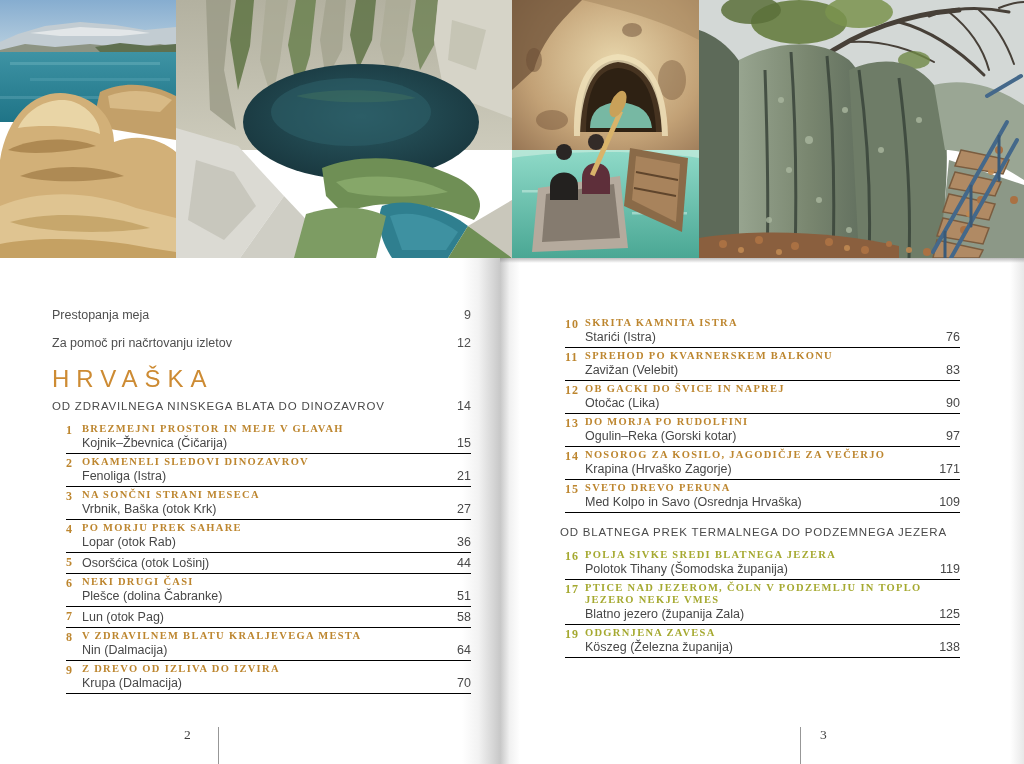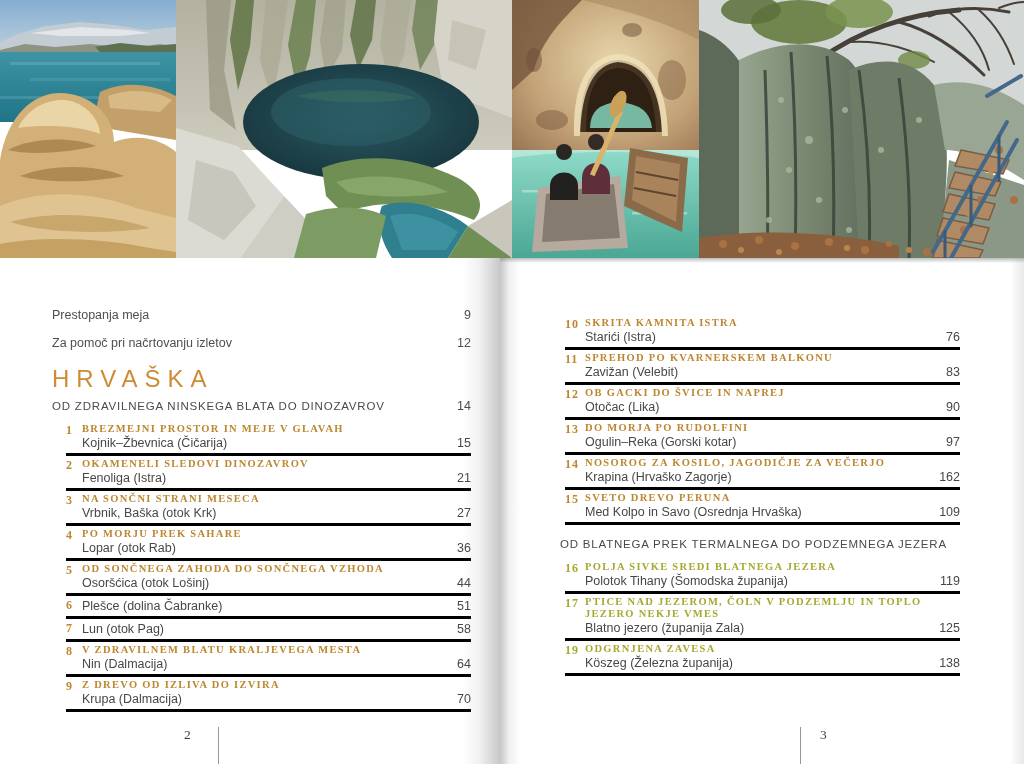--- a/index.html
+++ b/index.html
@@ -32,21 +32,21 @@
   .section-title{margin:0;font-size:24px;line-height:30px;font-weight:400;letter-spacing:7px;}
   .croatia .section-title{color:#cd8b33;}
   .hungary .section-title{color:#a9ad32;}
   .section-subrow{display:flex;justify-content:space-between;align-items:flex-start;
     margin-top:5px;font-size:11.5px;letter-spacing:0.8px;color:#4a4a4a;line-height:14px;}
   .section-subrow .pg{letter-spacing:0;font-size:12.5px;}
 
   .entries{margin-top:10px;}
   .content-left .entries{padding-left:14px;}
   .content-right .entries{padding-left:5px;}
-  .entry{border-bottom:3px solid #000000;margin-bottom:2px;}
+  .entry{border-bottom:1px solid #000000;margin-bottom:2px;}
   .entry-row{display:flex;align-items:flex-start;}
   .entry-num{flex:0 0 auto;font-family:"Liberation Serif",serif;font-weight:700;
     font-size:12px;line-height:12px;letter-spacing:1px;padding-top:0.5px;}
   .content-left .entry-num{width:16px;}
   .content-right .entry-num{width:20px;}
   .croatia-entries .entry-num,.croatia-entries .entry-title{color:#bd862f;}
   .hungary-entries .entry-num,.hungary-entries .entry-title{color:#a5a930;}
   .entry-main{flex:1 1 auto;min-width:0;}
   .entry-title{font-family:"Liberation Serif",serif;font-weight:700;font-size:10.5px;
     line-height:12px;letter-spacing:1.3px;}
@@ -347,33 +347,33 @@
                 <span class="entry-page">36</span>
               </div>
             </div>
           </div>
         </div>
 
         <div class="entry">
           <div class="entry-row">
             <span class="entry-num">5</span>
             <div class="entry-main">
-              <div class="entry-title">OD SONČNEGA ZAHODA DO SONČNEGA VZHODA</div>
               <div class="entry-locrow">
                 <span class="entry-loc">Osoršćica (otok Lošinj)</span>
                 <span class="entry-page">44</span>
               </div>
             </div>
           </div>
         </div>
 
         <div class="entry">
           <div class="entry-row">
             <span class="entry-num">6</span>
             <div class="entry-main">
+              <div class="entry-title">NEKI DRUGI ČASI</div>
               <div class="entry-locrow">
                 <span class="entry-loc">Plešce (dolina Čabranke)</span>
                 <span class="entry-page">51</span>
               </div>
             </div>
           </div>
         </div>
 
         <div class="entry">
           <div class="entry-row">
@@ -470,21 +470,21 @@
           </div>
         </div>
 
         <div class="entry">
           <div class="entry-row">
             <span class="entry-num">14</span>
             <div class="entry-main">
               <div class="entry-title">NOSOROG ZA KOSILO, JAGODIČJE ZA VEČERJO</div>
               <div class="entry-locrow">
                 <span class="entry-loc">Krapina (Hrvaško Zagorje)</span>
-                <span class="entry-page">162</span>
+                <span class="entry-page">171</span>
               </div>
             </div>
           </div>
         </div>
 
         <div class="entry">
           <div class="entry-row">
             <span class="entry-num">15</span>
             <div class="entry-main">
               <div class="entry-title">SVETO DREVO PERUNA</div>

